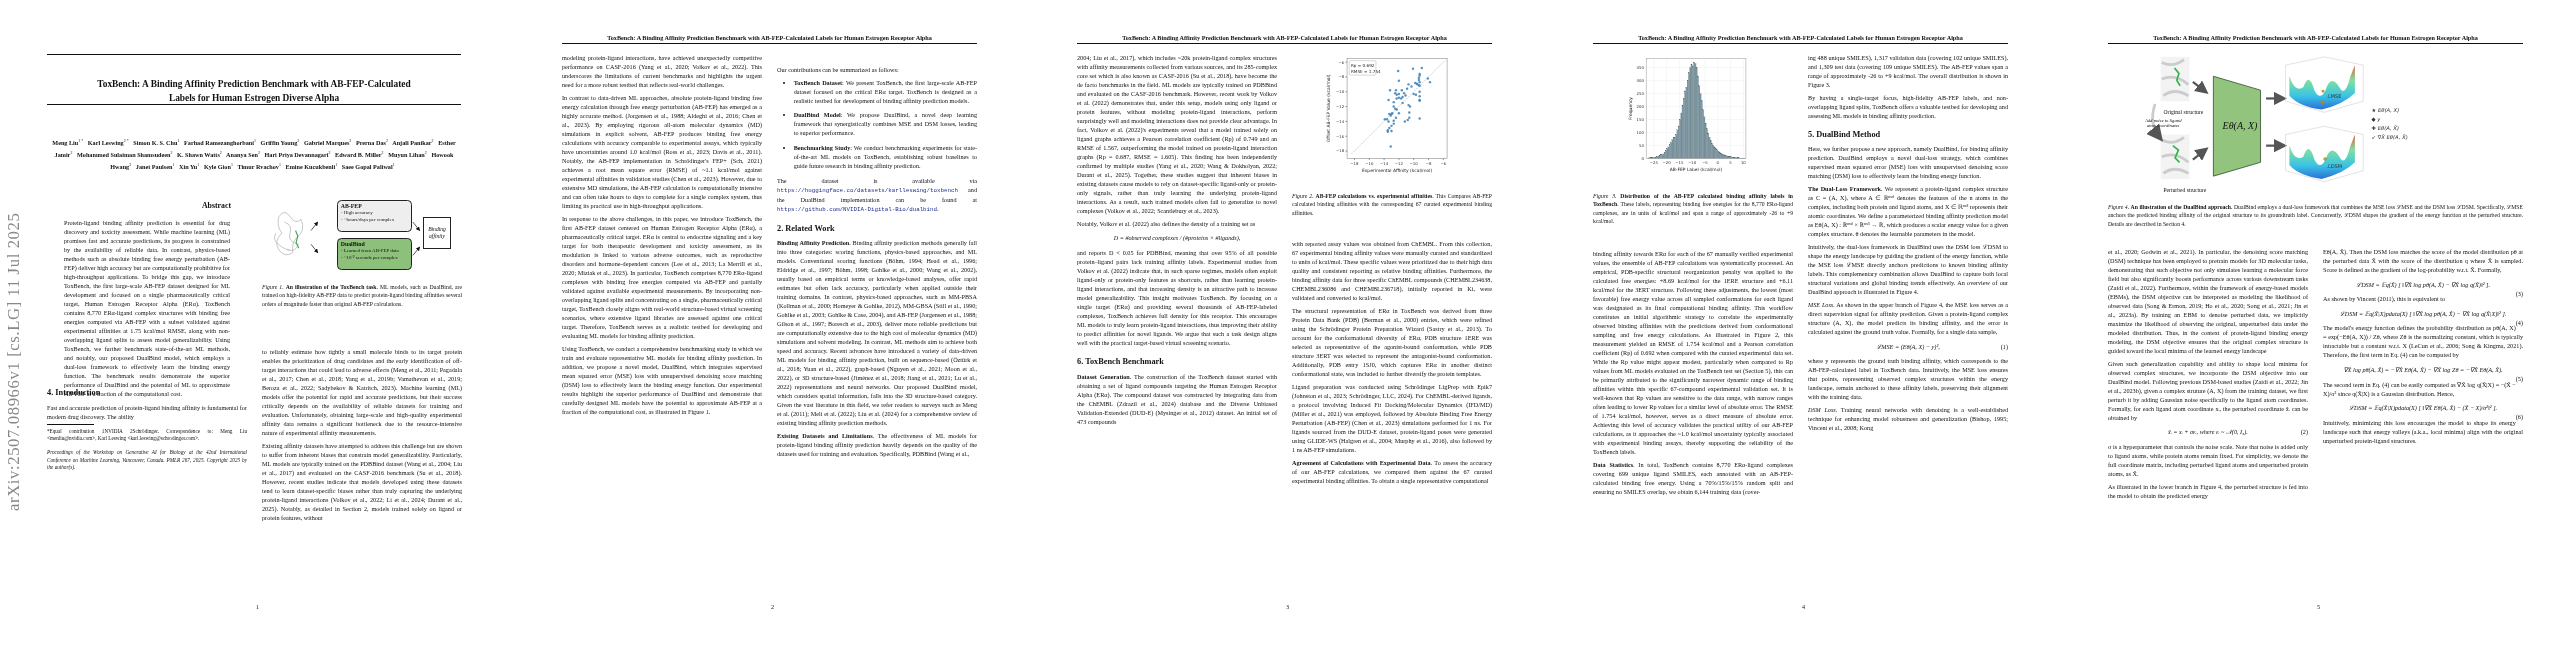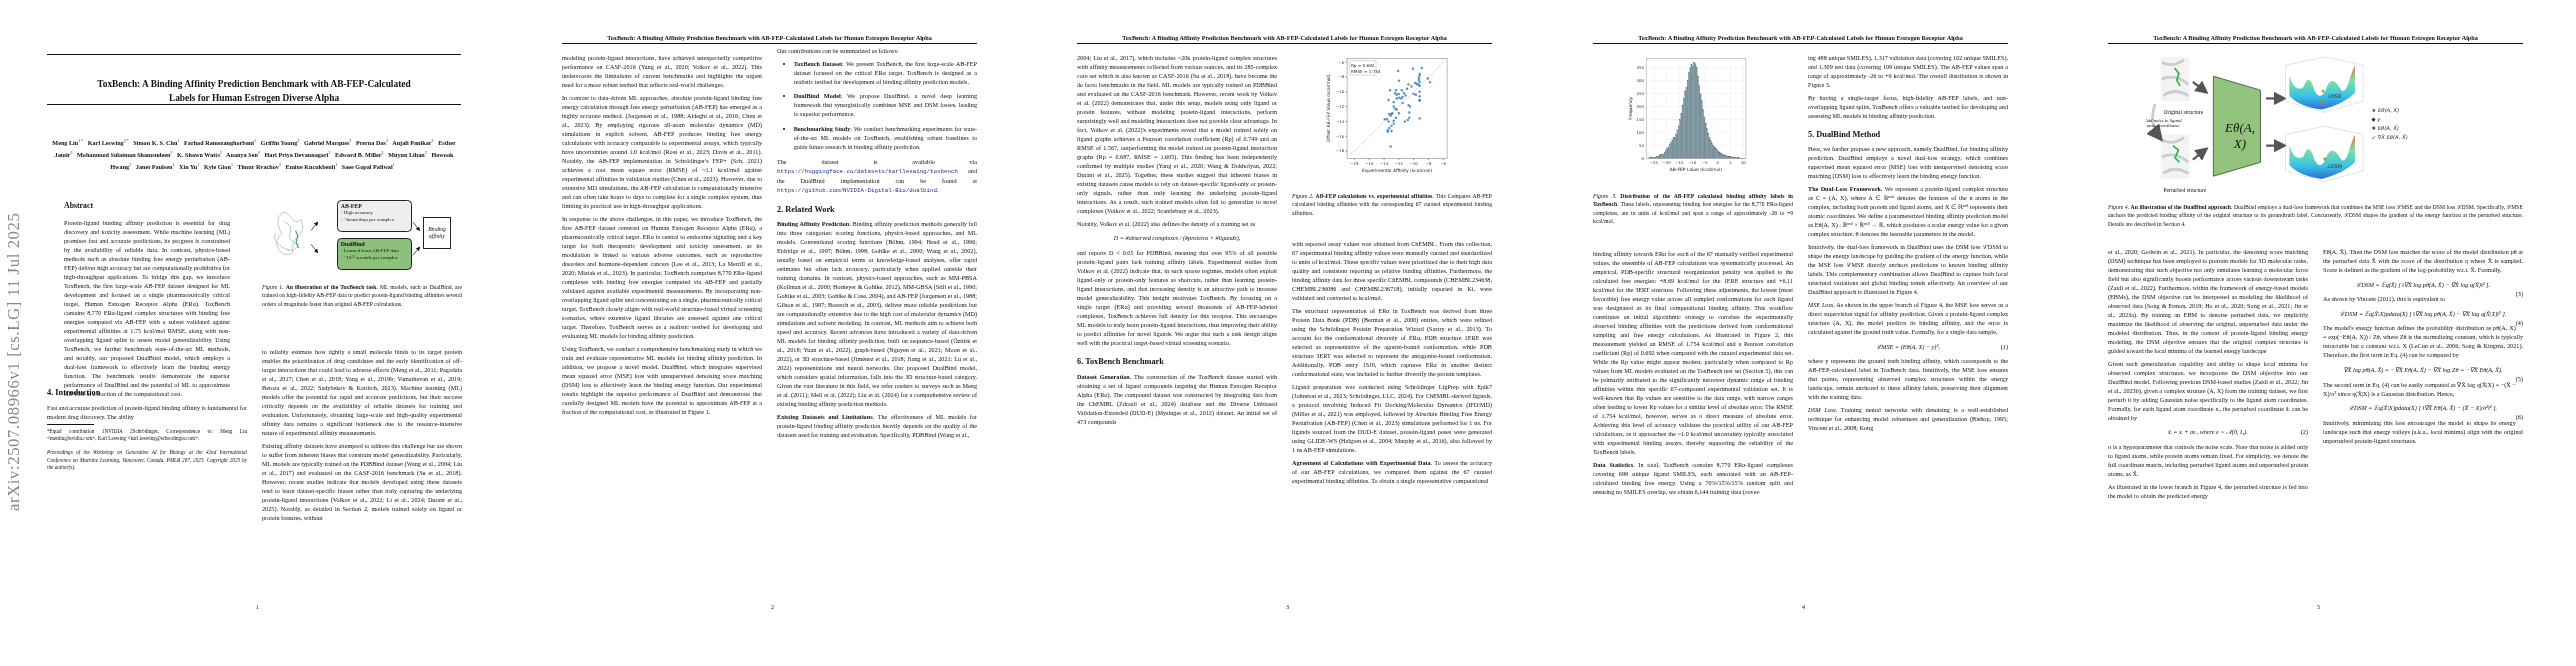--- a/index.html
+++ b/index.html
@@ -20,21 +20,21 @@
   .eq { text-align: center; margin: 5.6px 0; font-style: italic; position: relative; }
   .eq .num { position: absolute; right: 0; font-style: normal; }
   ul.contrib { margin: 0; padding-left: 16.7px; }
   ul.contrib li { margin-bottom: 5.6px; }
   
   .title-rule { position: absolute; left: 47px; width: 414px; height: 0; border-top: 0.8px solid #111; }
   .title { position: absolute; left: 47px; width: 414px; top: 77px; text-align: center; font-weight: bold; font-size: 9.4px; line-height: 14px; }
   .authors { position: absolute; left: 47px; width: 414px; top: 136px; text-align: center; font-weight: bold; font-size: 6.2px; line-height: 10px; }
   .authors sup { font-weight: normal; font-size: 3.9px; }
   .arxiv-stamp { position: absolute; left: 4.4px; top: 511px; transform: rotate(-90deg); transform-origin: 0 0; font-family: "Liberation Serif", serif; font-size: 16.7px; color: #888; white-space: nowrap; letter-spacing: 0.6px; }
-  .abstract-title { position: absolute; left: 64px; width: 167px; top: 201px; text-align: left; font-weight: bold; font-size: 7.8px; }
+  .abstract-title { position: absolute; left: 64px; width: 167px; top: 201px; text-align: right; font-weight: bold; font-size: 7.8px; }
   .abstract { position: absolute; left: 64px; width: 166px; top: 218px; font-size: 6.2px; line-height: 9px; text-align: justify; }
   .footnote { font-size: 5.2px; line-height: 7.8px; }
   .fig1 { position: absolute; left: 262px; top: 200px; width: 200px; height: 67px; }
   .box { position: absolute; border: 0.8px solid #222; border-radius: 4.4px; font-size: 5px; line-height: 6.7px; padding: 2.2px 2.8px; box-sizing: border-box; }
   .box .bt { font-weight: bold; font-size: 5.8px; }
   
   svg text { font-family: "DejaVu Sans", sans-serif; }
 </style>
 </head>
 <body>
@@ -103,21 +103,21 @@
 </div>
 
 <div class="page" style="left:515px">
   <div class="running-head">ToxBench: A Binding Affinity Prediction Benchmark with AB-FEP-Calculated Labels for Human Estrogen Receptor Alpha</div>
   <div class="col left" style="top:53px">
     <p>modeling protein-ligand interactions, have achieved unexpectedly competitive performance on CASF-2016 (Yang et al., 2020; Volkov et al., 2022). This underscores the limitations of current benchmarks and highlights the urgent need for a more robust testbed that reflects real-world challenges.</p>
     <p>In contrast to data-driven ML approaches, absolute protein-ligand binding free energy calculation through free energy perturbation (AB-FEP) has emerged as a highly accurate method. (Jorgensen et al., 1988; Aldeghi et al., 2016; Chen et al., 2023). By employing rigorous all-atom molecular dynamics (MD) simulations in explicit solvent, AB-FEP produces binding free energy calculations with accuracy comparable to experimental assays, which typically have uncertainties around 1.0 kcal/mol (Ross et al., 2023; Davis et al., 2011). Notably, the AB-FEP implementation in Schrödinger's FEP+ (Sch, 2021) achieves a root mean square error (RMSE) of ~1.1 kcal/mol against experimental affinities in validation studies (Chen et al., 2023). However, due to extensive MD simulations, the AB-FEP calculation is computationally intensive and can often take hours to days to complete for a single complex system, thus limiting its practical use in high-throughput applications.</p>
     <p>In response to the above challenges, in this paper, we introduce ToxBench, the first AB-FEP dataset centered on Human Estrogen Receptor Alpha (ERα), a pharmaceutically critical target. ERα is central to endocrine signaling and a key target for both therapeutic development and toxicity assessment, as its modulation is linked to various adverse outcomes, such as reproductive disorders and hormone-dependent cancers (Lee et al., 2013; La Merrill et al., 2020; Miziak et al., 2023). In particular, ToxBench comprises 8,770 ERα-ligand complexes with binding free energies computed via AB-FEP and partially validated against available experimental measurements. By incorporating non-overlapping ligand splits and concentrating on a single, pharmaceutically critical target, ToxBench closely aligns with real-world structure-based virtual screening scenarios, where extensive ligand libraries are assessed against one critical target. Therefore, ToxBench serves as a realistic testbed for developing and evaluating ML models for binding affinity prediction.</p>
     <p>Using ToxBench, we conduct a comprehensive benchmarking study in which we train and evaluate representative ML models for binding affinity prediction. In addition, we propose a novel model, DualBind, which integrates supervised mean squared error (MSE) loss with unsupervised denoising score matching (DSM) loss to effectively learn the binding energy function. Our experimental results highlight the superior performance of DualBind and demonstrate that carefully designed ML models have the potential to approximate AB-FEP at a fraction of the computational cost, as illustrated in Figure 1.</p>
   </div>
-  <div class="col right" style="top:46px">
+  <div class="col right" style="top:65px">
     <p>Our contributions can be summarized as follows:</p>
     <ul class="contrib">
       <li><b>ToxBench Dataset</b><span>: We present ToxBench, the first large-scale AB-FEP dataset focused on the critical ERα target. ToxBench is designed as a realistic testbed for development of binding affinity prediction models.</span></li>
       <li><b>DualBind Model</b><span>: We propose DualBind, a novel deep learning framework that synergistically combines MSE and DSM losses, leading to superior performance.</span></li>
       <li><b>Benchmarking Study</b><span>: We conduct benchmarking experiments for state-of-the-art ML models on ToxBench, establishing robust baselines to guide future research in binding affinity prediction.</span></li>
     </ul>
     <p>
       <span>The dataset is available via</span>
       <span class="mono">https://huggingface.co/datasets/karlleswing/toxbench</span>
       <span>and the DualBind implementation can be found at</span>
@@ -449,21 +449,21 @@
       <g font-size="9.5" fill="#333" font-style="italic">
         <text x="410" y="110">★ Eθ(A, X)</text>
         <text x="410" y="126">◆ y</text>
         <text x="410" y="142">✚ Eθ(A, X̃)</text>
         <text x="410" y="158">↙ ∇X̃ Eθ(A, X̃)</text>
       </g>
     </svg>
     <div style="position:absolute;left:19.5px;top:58px;font-size:5.6px">Original structure</div>
     <div style="position:absolute;left:-2.8px;top:67px;width:44px;font-size:4.7px;font-style:italic;text-align:center">Add noise to ligand atom coordinates</div>
     <div style="position:absolute;left:19.5px;top:136px;font-size:5.6px">Perturbed structure</div>
-    <div style="position:absolute;left:75px;top:69px;width:42px;text-align:center;font-size:13px;font-style:italic">Eθ(A, X)</div>
+    <div style="position:absolute;left:75px;top:69px;width:42px;text-align:center;font-size:10px;font-style:italic">Eθ(A, X)</div>
   </div>
   <div class="cap" style="position:absolute;left:47px;width:415px;top:203px">
     <span class="fig">Figure 4.</span>
     <b>An illustration of the DualBind approach.</b>
     <span>DualBind employs a dual-loss framework that combines the MSE loss ℒMSE and the DSM loss ℒDSM. Specifically, ℒMSE anchors the predicted binding affinity of the original structure to its groundtruth label. Concurrently, ℒDSM shapes the gradient of the energy function at the perturbed structure. Details are described in Section 4.</span>
   </div>
   <div class="col left" style="top:247px">
     <p>et al., 2020; Godwin et al., 2021). In particular, the denoising score matching (DSM) technique has been employed to pretrain models for 3D molecular tasks, demonstrating that such objective not only simulates learning a molecular force field but also significantly boosts performance across various downstream tasks (Zaidi et al., 2022). Furthermore, within the framework of energy-based models (EBMs), the DSM objective can be interpreted as modeling the likelihood of observed data (Song &amp; Ermon, 2019; Ho et al., 2020; Song et al., 2021; Jin et al., 2023a). By training an EBM to denoise perturbed data, we implicitly maximize the likelihood of observing the original, unperturbed data under the modeled distribution. Thus, in the context of protein-ligand binding energy modeling, the DSM objective ensures that the original complex structure is guided toward the local minima of the learned energy landscape</p>
     <p>Given such generalization capability and ability to shape local minima for observed complex structures, we incorporate the DSM objective into our DualBind model. Following previous DSM-based studies (Zaidi et al., 2022; Jin et al., 2023b), given a complex struture (A, X) from the training dataset, we first perturb it by adding Gaussian noise specifically to the ligand atom coordinates. Formally, for each ligand atom coordinate xᵢ, the perturbed coordinate x̃ᵢ can be obtained by</p>
     <div class="eq"><span>x̃ᵢ = xᵢ + σεᵢ,   where εᵢ ~ 𝒩(0, I₃).</span><span class="num">(2)</span></div>

